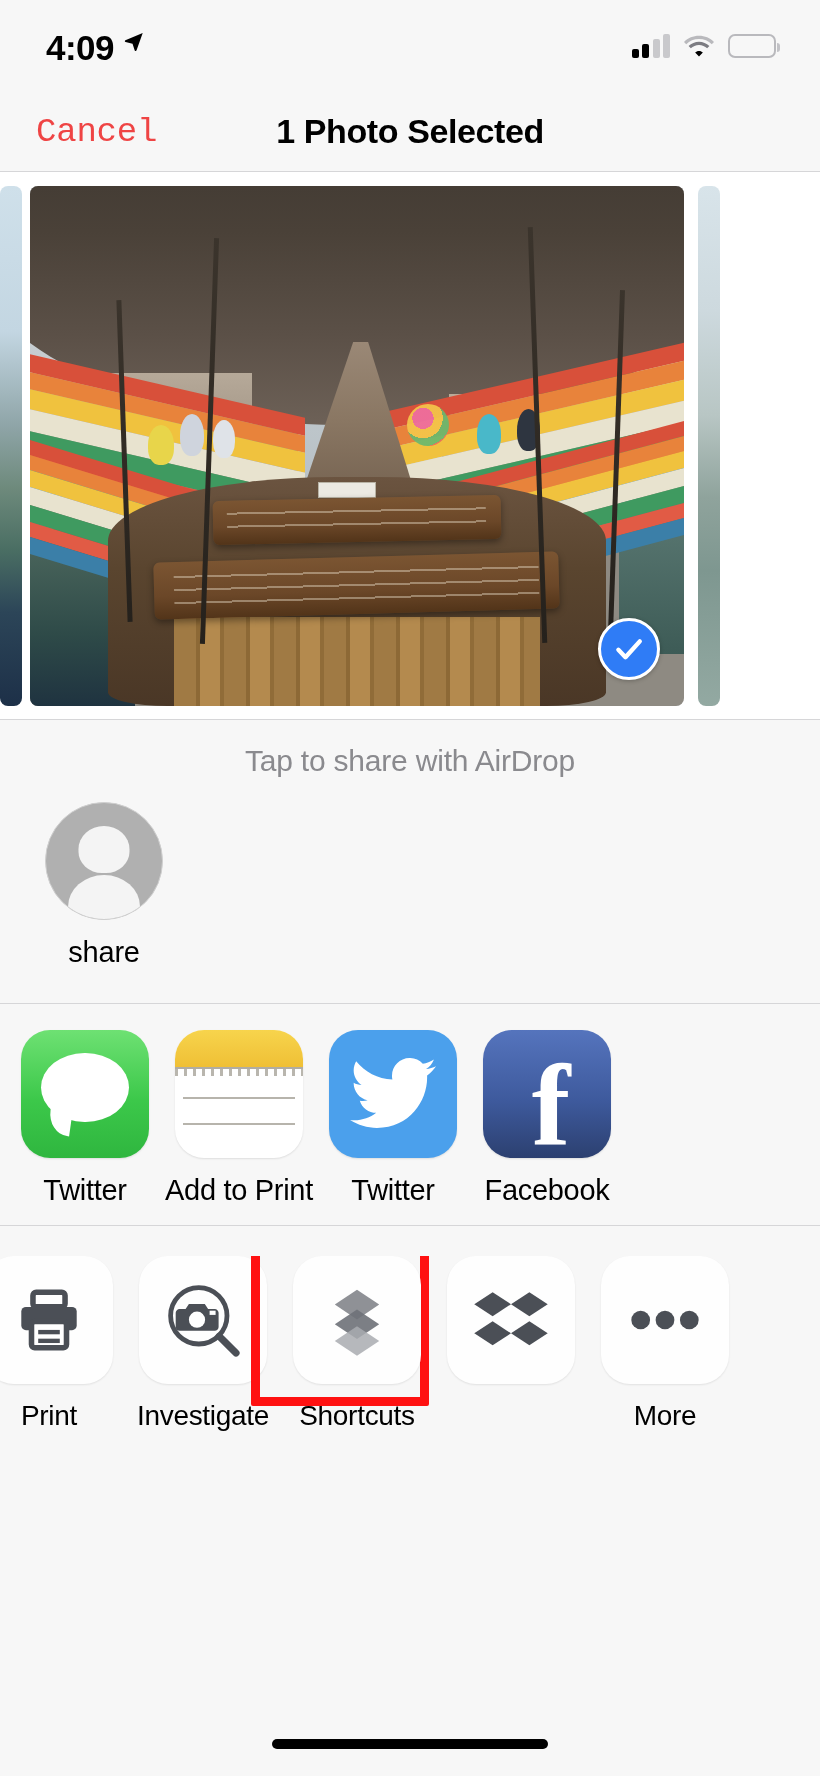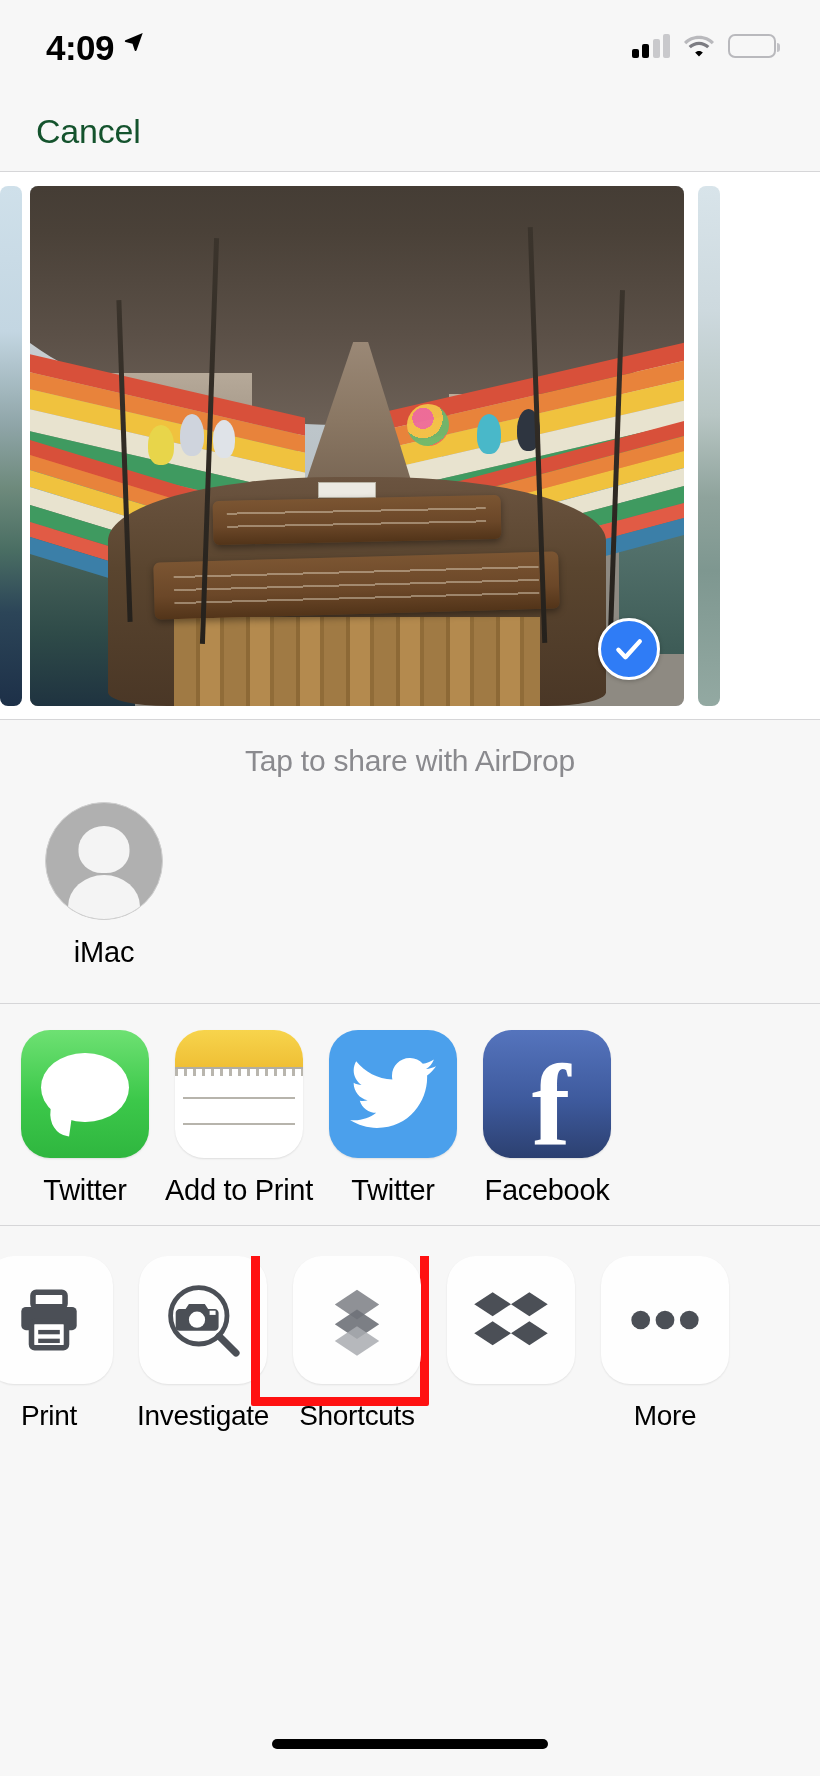--- a/index.html
+++ b/index.html
@@ -59,23 +59,23 @@
     height:80px;
     position:relative;
     display:flex;
     align-items:center;
     background:#f7f7f7;
     border-bottom:1px solid #d6d6d8;
   }
   .nav-cancel{
     position:absolute; left:36px;
     font-size:34px;
-    color:#14532d;
+    color:#ef4444;
     background:none; border:none;
-    font-family:Liberation Sans, sans-serif;
+    font-family:Liberation Mono, monospace;
     cursor:pointer;
     letter-spacing:-0.2px;
   }
   .nav-title{
     width:100%;
     text-align:center;
     font-size:34px;
     font-weight:bold;
     color:#000;
     letter-spacing:-0.4px;
@@ -471,20 +471,21 @@
       <path d="M14 14.1c1.4 0 2.7.6 3.6 1.5L14 19.4l-3.6-3.8c.9-.9 2.2-1.5 3.6-1.5z" fill="#000"></path>
     </svg>
     <span class="battery">
       <span class="fill" style="width:88%"></span>
     </span>
   </div>
 </div>
 
 <div class="nav-bar">
   <button class="nav-cancel">Cancel</button>
+  <div class="nav-title">1 Photo Selected</div>
 </div>
 
 <div class="photo-strip">
 
   <div class="thumb side">
     <div class="peek-left"></div>
   </div>
 
   <div class="thumb main">
     <div class="photo-scene">
@@ -571,21 +572,21 @@
 </div>
 
 <div class="airdrop">
   <div class="airdrop-hint">Tap to share with AirDrop</div>
   <div class="airdrop-row">
     <div class="ad-item">
       <div class="ad-avatar">
         <span class="head"></span>
           <span class="body"></span>
       </div>
-      <div class="ad-label">iMac</div>
+      <div class="ad-label">share</div>
     </div>
   </div>
 </div>
 
 <div class="app-row">
 
   <div class="app-item">
     <div class="app-icon ic-messages">
       <span class="bubble"></span>
         <span class="tail"></span>

